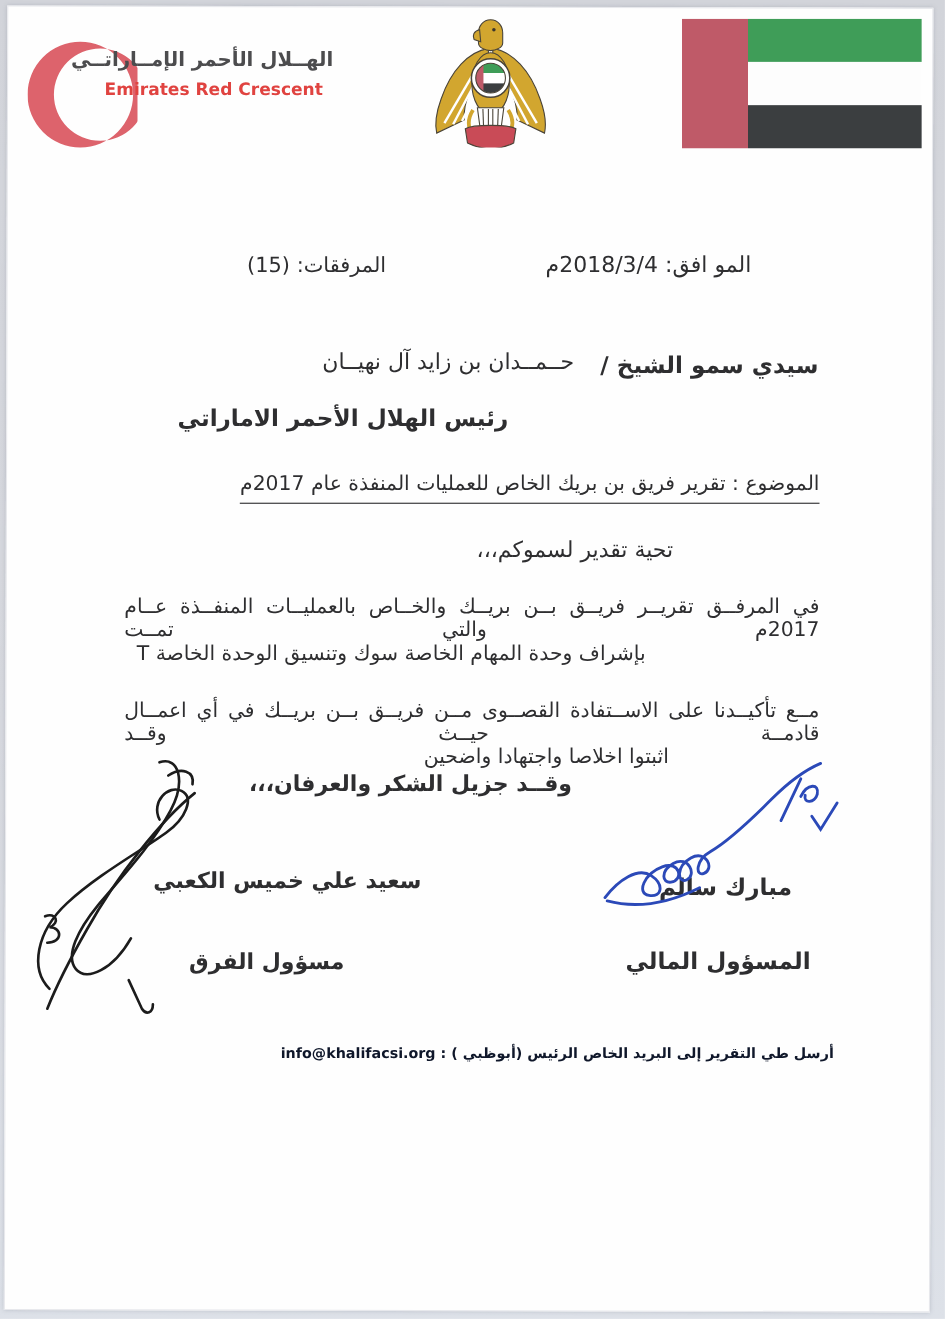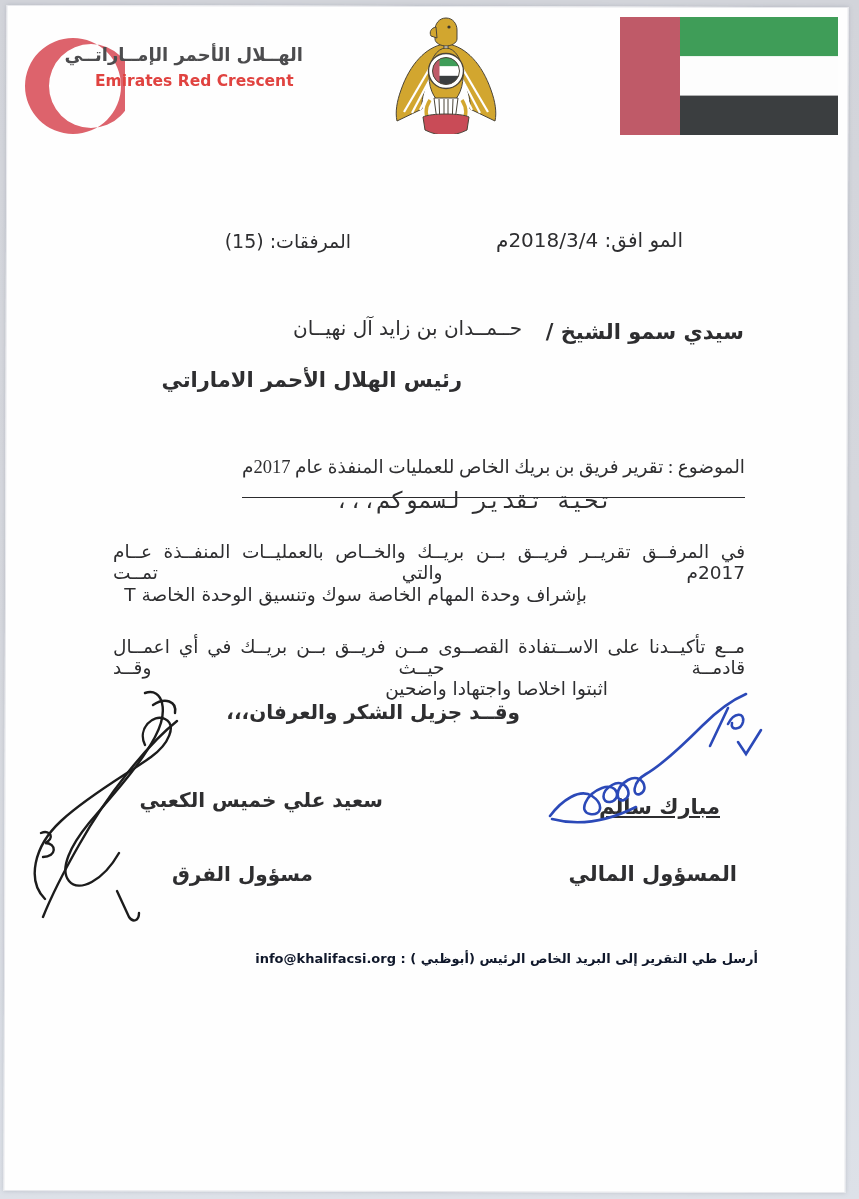--- a/index.html
+++ b/index.html
@@ -27,31 +27,31 @@
   .erc-arabic{left:95px;top:44px;width:208px;text-align:right;font-size:18px;font-weight:bold;color:var(--erc_text_gray);letter-spacing:.5px;}
   .erc-english{left:95px;top:72px;width:208px;font-size:15.5px;font-weight:bold;color:var(--erc_text_red);}
   
   .date-line{top:228px;right:176px;font-size:20px;}
   .attach-line{top:230px;right:508px;font-size:19px;}
   
   .salutation{top:320px;right:115px;font-size:21px;font-weight:bold;}
   .addr-name{top:316px;right:337px;font-size:20px;}
   .addr-title{top:368px;right:397px;font-size:21px;font-weight:bold;}
   
-  .subject{top:456px;right:114px;font-size:18.5px;border-bottom:1.6px solid #2b2b2d;padding-bottom:19px;font-family:Liberation Serif, serif;}
-  .greeting{top:487px;right:247px;font-size:23px;font-family:Liberation Mono, monospace;}
+  .subject{top:429px;right:114px;font-size:18.5px;border-bottom:1.6px solid #2b2b2d;padding-bottom:7px;}
+  .greeting{top:487px;right:247px;font-size:20px;}
   
   .jline{text-align:justify;text-align-last:justify;white-space:normal;}
   .p1l1{top:541px;right:114px;left:113px;font-size:18.5px;}
   .p1l2{top:584px;right:272px;font-size:18.5px;}
   .p2l1{top:636px;right:114px;left:113px;font-size:18.5px;}
   .p2l2{top:678px;right:251px;font-size:18.5px;}
   .closing{top:700px;right:339px;font-size:20px;font-weight:bold;}
   
-  .sig-right-name{top:795px;right:139px;font-size:21px;font-weight:bold;text-decoration:underline;}
+  .sig-right-name{top:795px;right:139px;font-size:21px;font-weight:bold;}
   .sig-right-title{top:862px;right:122px;font-size:21px;font-weight:bold;}
   .sig-left-name{top:788px;right:476px;font-size:20px;font-weight:bold;}
   .sig-left-title{top:862px;right:546px;font-size:20px;font-weight:bold;}
   
   .footer-note{top:951px;right:101px;font-size:13px;color:#0f172a;font-weight:bold;}
   
   .crescent-fill{fill:var(--crescent_red);}
   .gold{fill:var(--emblem_gold);stroke:var(--emblem_outline);stroke-width:1;}
   .sig-blue{stroke:var(--signature_blue);fill:none;stroke-width:2.6;stroke-linecap:round;}
   .sig-black{stroke:var(--signature_black);fill:none;stroke-width:2.4;stroke-linecap:round;}

